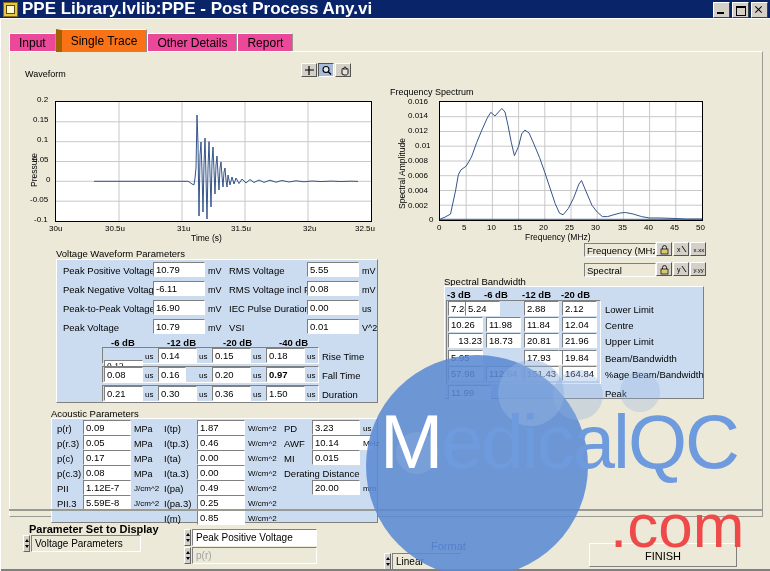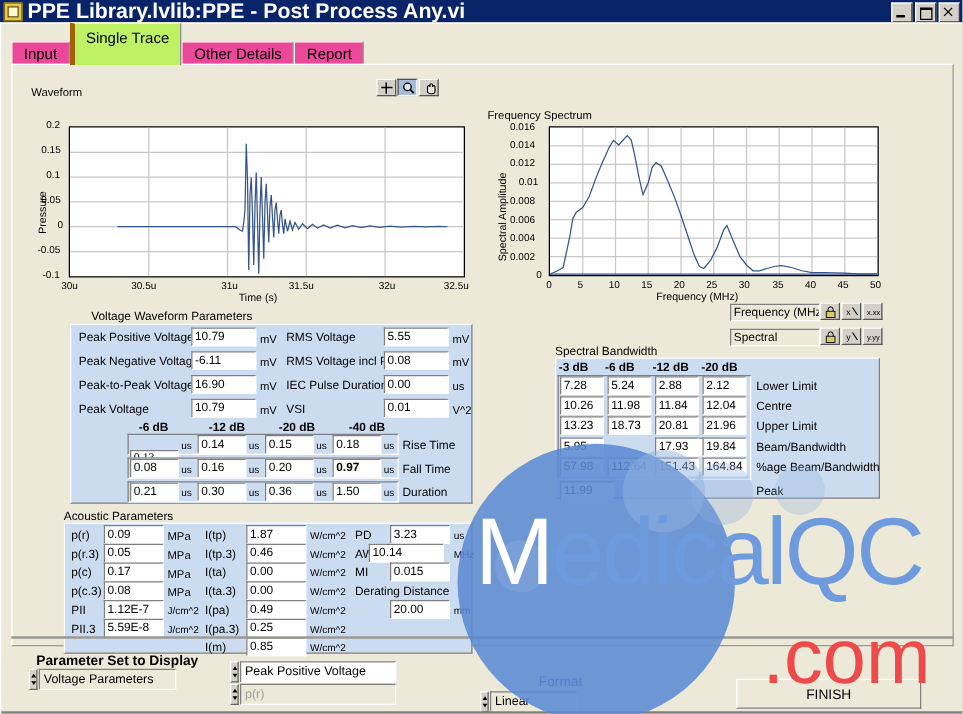--- a/index.html
+++ b/index.html
@@ -60,22 +60,22 @@
     position:absolute;left:8px;top:10px;width:754px;height:23px;
     display:flex;align-items:flex-end;
   }
   .tab{
     height:19px;line-height:19px;padding:0 9px;font-size:12px;color:#000;
     background:#ec4899;border-left:1px solid #ffffff;border-top:1px solid #ffffff;
     border-right:1px solid #9a9a94;margin-right:0px;box-sizing:border-box;
     white-space:nowrap;
   }
   .tab.active{
-    height:34px;line-height:23px;background:#bef264;font-size:12px;
-    border-right:1px solid #8e8e88;border-left:4px solid #a16207;
+    height:23px;line-height:23px;background:#f97316;font-size:12px;
+    border-right:1px solid #8e8e88;border-left:6px solid #a16207;
     position:relative;z-index:3;
   }
   .tabbody{
     position:absolute;left:8px;top:32px;width:754px;height:466px;
     background:#ece9d8;border-top:1px solid #ffffff;border-left:1px solid #ffffff;
     border-right:1px solid #9a9a94;border-bottom:1px solid #9a9a94;
     box-sizing:border-box;
   }
 
   .pp-title{
@@ -334,21 +334,21 @@
             <path d="M6 2l4 6" stroke="#000" stroke-width="0.9"></path>
           </svg>
       </div>
       <div class="gtool">
         <svg width="12" height="11" viewBox="0 0 12 11">
             <text x="0.5" y="8" font-size="6" font-family="sans-serif">y.yy</text>
           </svg>
       </div>
     </div>
 
-    <div class="grp-label" style="left:72px;top:229px;">Voltage Waveform Parameters</div>
+    <div class="grp-label" style="left:55px;top:229px;">Voltage Waveform Parameters</div>
     <div class="grp raised" style="left:55px;top:240px;width:322px;height:144px;"></div>
 
     <div class="lbl" style="left:62px;top:246px;">Peak Positive Voltage</div>
     <div class="fld" style="left:152px;top:243px;width:52px;">10.79</div>
     <div class="unit" style="left:207px;top:247px;">mV</div>
 
     <div class="lbl" style="left:62px;top:265px;">Peak Negative Voltage</div>
     <div class="fld" style="left:152px;top:262px;width:52px;">-6.11</div>
     <div class="unit" style="left:207px;top:266px;">mV</div>
 
@@ -388,21 +388,21 @@
     <div class="unit" style="left:198px;top:333px;font-size:8px;">us</div>
     <div class="fld" style="left:211px;top:329px;width:39px;">0.15</div>
     <div class="unit" style="left:252px;top:333px;font-size:8px;">us</div>
     <div class="fld" style="left:265px;top:329px;width:39px;">0.18</div>
     <div class="unit" style="left:306px;top:333px;font-size:8px;">us</div>
     <div class="lbl" style="left:321px;top:332px;">Rise Time</div>
 
     <div class="tblbox" style="left:101px;top:347px;width:217px;height:17px;"></div>
     <div class="fld" style="left:103px;top:348px;width:39px;">0.08</div>
     <div class="unit" style="left:144px;top:352px;font-size:8px;">us</div>
-    <div class="fld" style="left:157px;top:348px;width:39px;">0.16</div>
+    <div class="fld" style="left:157px;top:348px;width:28px;">0.16</div>
     <div class="unit" style="left:198px;top:352px;font-size:8px;">us</div>
     <div class="fld" style="left:211px;top:348px;width:39px;">0.20</div>
     <div class="unit" style="left:252px;top:352px;font-size:8px;">us</div>
     <div class="fld" style="left:265px;top:348px;width:39px;font-weight:bold;">0.97</div>
     <div class="unit" style="left:306px;top:352px;font-size:8px;">us</div>
     <div class="lbl" style="left:321px;top:351px;">Fall Time</div>
 
     <div class="tblbox" style="left:101px;top:366px;width:217px;height:17px;"></div>
     <div class="fld" style="left:103px;top:367px;width:39px;">0.21</div>
     <div class="unit" style="left:144px;top:371px;font-size:8px;">us</div>
@@ -418,32 +418,32 @@
     <div class="grp raised" style="left:443px;top:267px;width:260px;height:113px;"></div>
 
     <div class="lbl bold" style="left:446px;top:270px;">-3 dB</div>
     <div class="lbl bold" style="left:483px;top:270px;">-6 dB</div>
     <div class="lbl bold" style="left:521px;top:270px;">-12 dB</div>
     <div class="lbl bold" style="left:560px;top:270px;">-20 dB</div>
 
     <div class="tblbox" style="left:445px;top:281px;width:155px;height:84px;"></div>
 
     <div class="fld" style="left:447px;top:282px;width:35px;">7.28</div>
-    <div class="fld" style="left:485px;top:282px;width:35px;">5.24</div>
+    <div class="fld" style="left:464px;top:282px;width:35px;">5.24</div>
     <div class="fld" style="left:523px;top:282px;width:35px;">2.88</div>
     <div class="fld" style="left:561px;top:282px;width:35px;">2.12</div>
     <div class="lbl" style="left:604px;top:285px;">Lower Limit</div>
 
     <div class="fld" style="left:447px;top:298px;width:35px;">10.26</div>
     <div class="fld" style="left:485px;top:298px;width:35px;">11.98</div>
     <div class="fld" style="left:523px;top:298px;width:35px;">11.84</div>
     <div class="fld" style="left:561px;top:298px;width:35px;">12.04</div>
     <div class="lbl" style="left:604px;top:301px;">Centre</div>
 
-    <div class="fld" style="left:447px;top:314px;width:35px;">13.23</div>
+    <div class="fld" style="left:447px;top:314px;width:35px;text-align:right;">13.23</div>
     <div class="fld" style="left:485px;top:314px;width:35px;">18.73</div>
     <div class="fld" style="left:523px;top:314px;width:35px;">20.81</div>
     <div class="fld" style="left:561px;top:314px;width:35px;">21.96</div>
     <div class="lbl" style="left:604px;top:317px;">Upper Limit</div>
 
     <div class="fld" style="left:447px;top:331px;width:35px;">5.95</div>
     <div class="fld" style="left:481px;top:331px;width:45px;margin-left:48px;">13.50</div>
     <div class="fld" style="left:523px;top:331px;width:35px;">17.93</div>
     <div class="fld" style="left:561px;top:331px;width:35px;">19.84</div>
     <div class="lbl" style="left:604px;top:334px;">Beam/Bandwidth</div>
@@ -498,21 +498,21 @@
     <div class="fld" style="left:196px;top:476px;width:48px;">0.25</div>
     <div class="unit" style="left:247px;top:480px;font-size:8px;">W/cm^2</div>
     <div class="lbl" style="left:163px;top:494px;">I(m)</div>
     <div class="fld" style="left:196px;top:491px;width:48px;">0.85</div>
     <div class="unit" style="left:247px;top:495px;font-size:8px;">W/cm^2</div>
 
     <div class="lbl" style="left:283px;top:404px;">PD</div>
     <div class="fld" style="left:311px;top:401px;width:48px;">3.23</div>
     <div class="unit" style="left:362px;top:405px;font-size:8px;">us</div>
     <div class="lbl" style="left:283px;top:419px;">AWF</div>
-    <div class="fld" style="left:294px;top:416px;width:60px;">10.14</div>
+    <div class="fld" style="left:311px;top:416px;width:60px;">10.14</div>
     <div class="unit" style="left:362px;top:420px;font-size:8px;">MHz</div>
     <div class="lbl" style="left:283px;top:434px;">MI</div>
     <div class="fld" style="left:311px;top:431px;width:48px;">0.015</div>
     <div class="lbl" style="left:283px;top:449px;">Derating Distance</div>
     <div class="fld" style="left:311px;top:461px;width:48px;">20.00</div>
     <div class="unit" style="left:362px;top:465px;font-size:8px;">mm</div>
 
     <div class="sep" style="top:490px;"></div>
 
     <div class="sec-title" style="left:28px;top:504px;">Parameter Set to Display</div>

